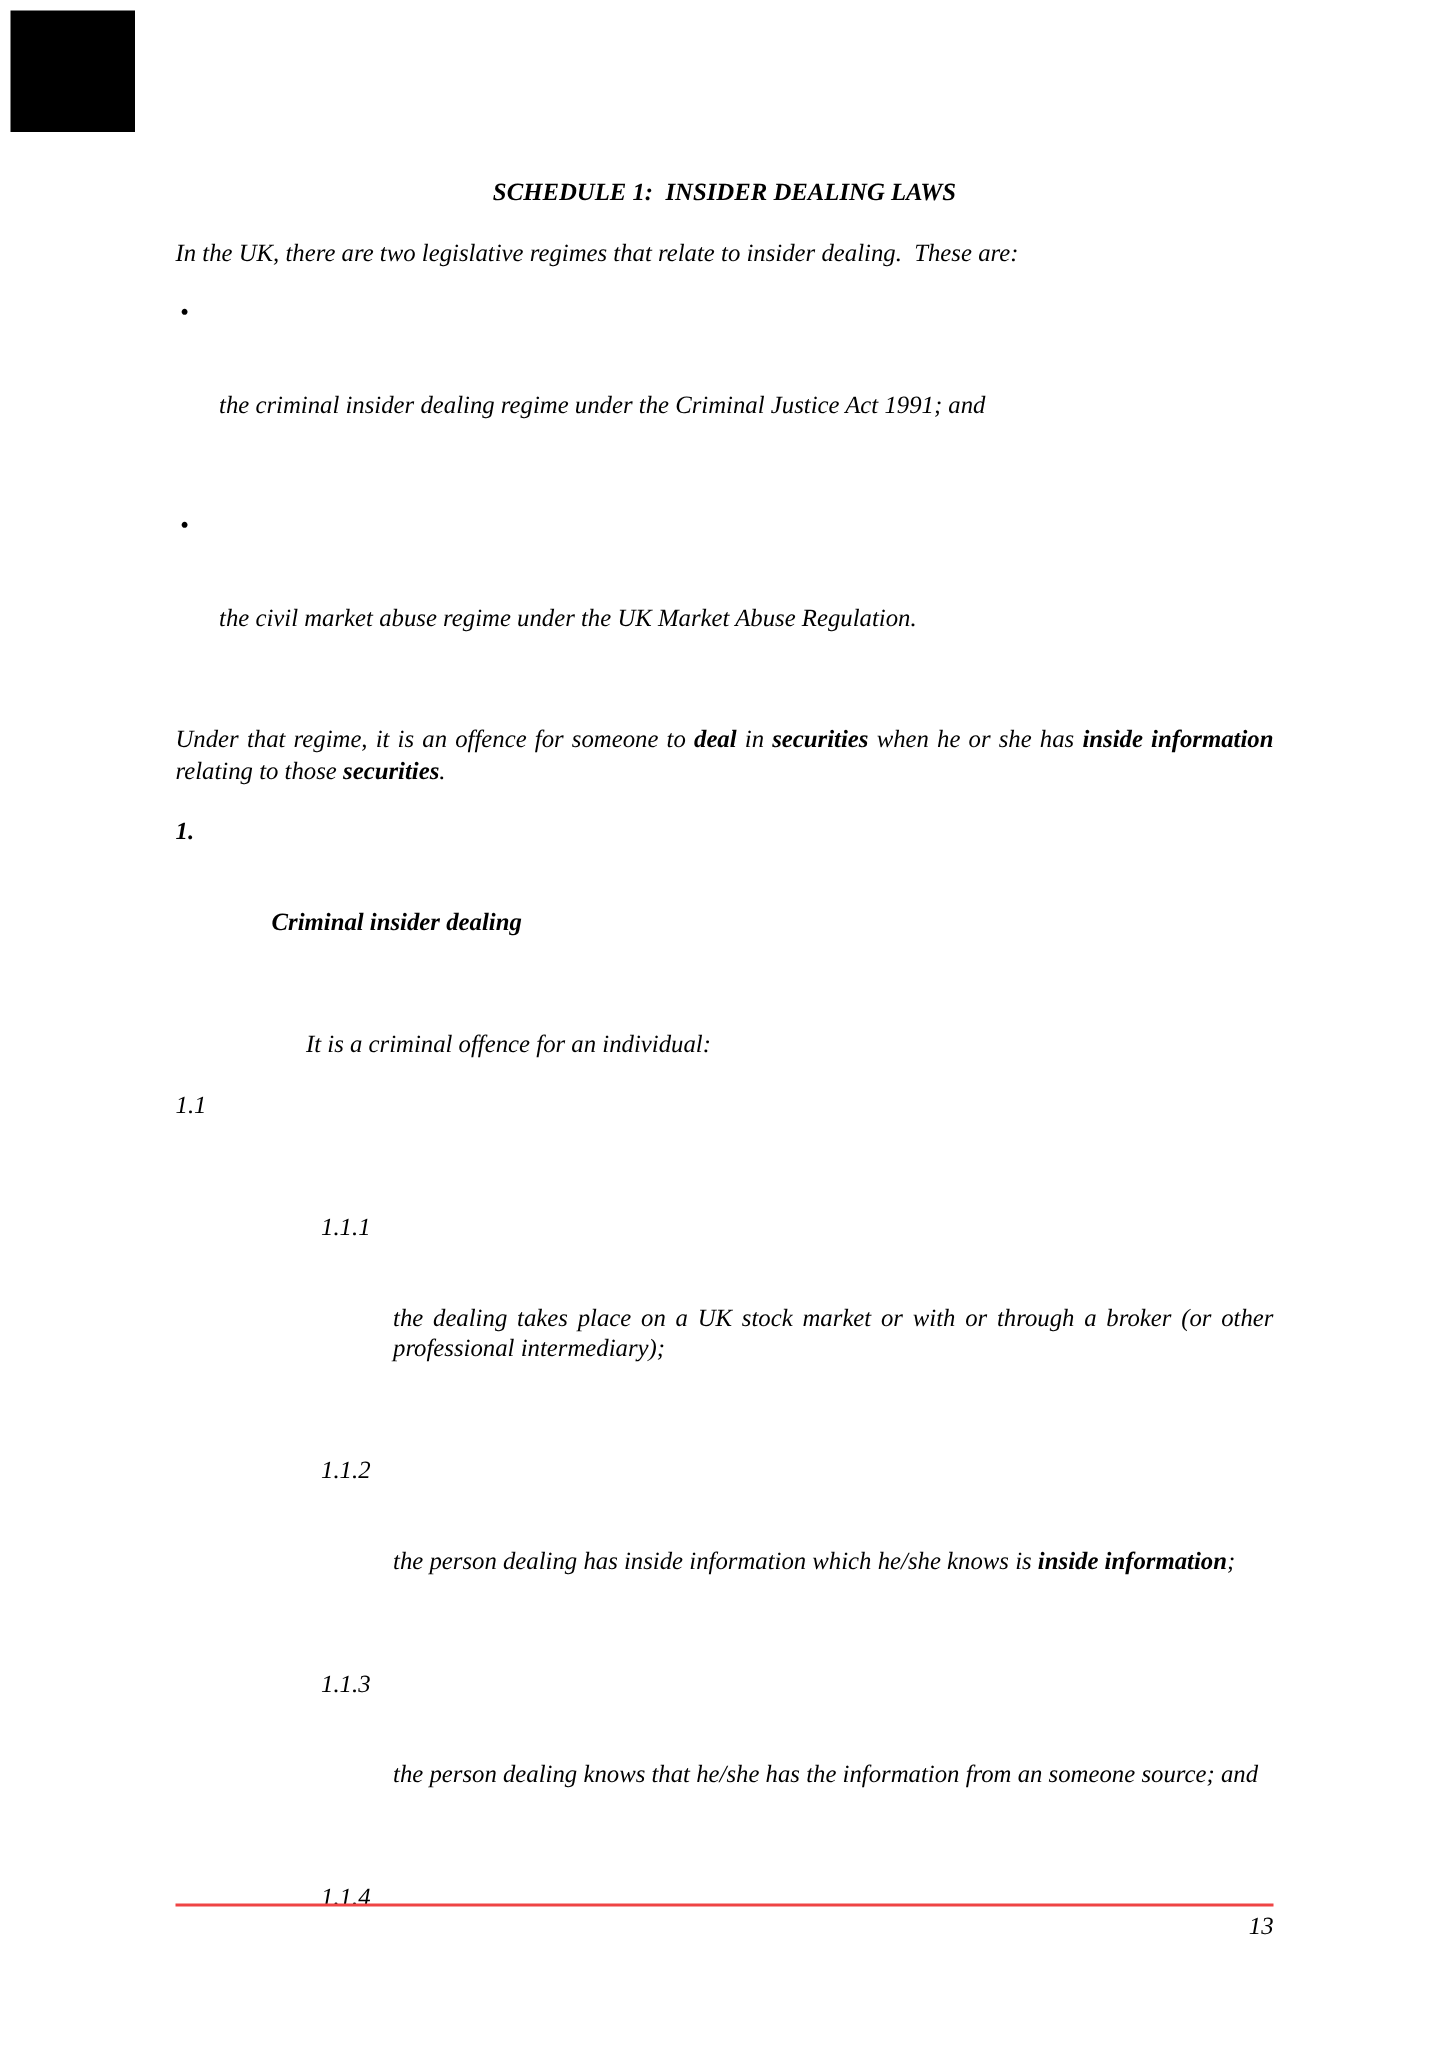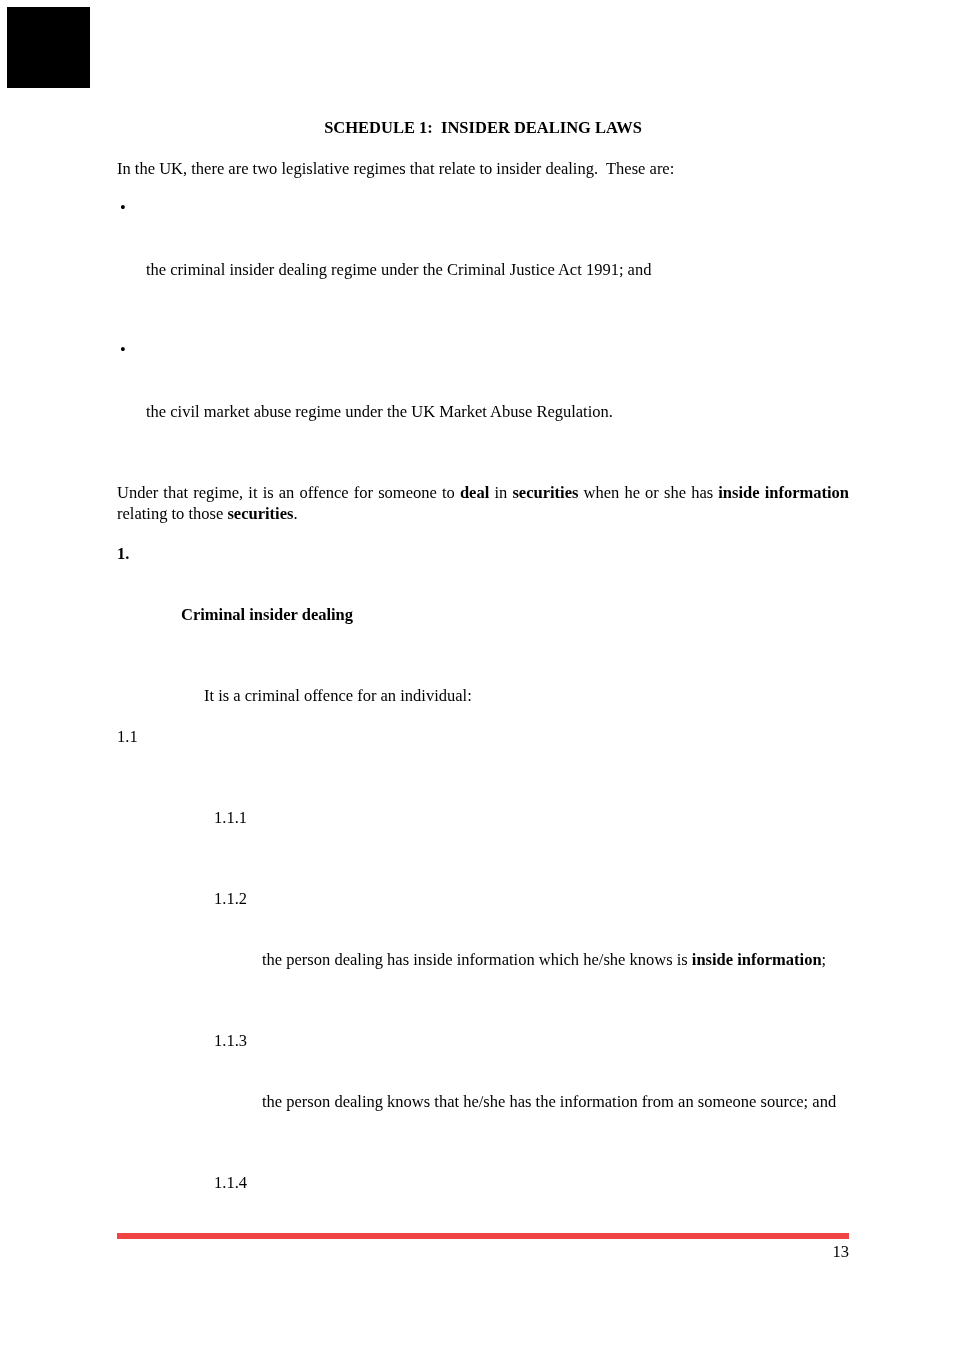--- a/index.html
+++ b/index.html
@@ -1,15 +1,15 @@
 <!DOCTYPE html>
 <html><head>
 <meta charset="utf-8">
 <style>
-  * { margin:0; padding:0; box-sizing:border-box; }
+  * { margin:0; padding:0; box-sizing:border-box;font-style:italic; }
   html,body { background:#ffffff; }
   .page {
     position:relative; width:966px; height:1365px; background:#ffffff;
     font-family:"Liberation Serif", serif; font-size:16.5px; line-height:20.3px;
     color:#000; overflow:hidden;
   }
   .scan-mark { position:absolute; left:7px; top:7px; width:83px; height:81px; background:#000; }
   .content { position:absolute; left:117px; top:118px; width:732px; }
   .title { text-align:center; font-weight:bold; white-space:pre-wrap; margin-bottom:20.3px; }
   .para { margin-bottom:20.3px; white-space:pre-wrap; }
@@ -17,21 +17,21 @@
   .indent1 { margin-left:87px; }
   .clause { position:relative; }
   .clause .num { position:absolute; top:0; left:0; white-space:pre; }
   .l1 .body { margin-left:64px; }
   .l2 .num { left:60px;margin-left:37px; }
   .l2 .body { margin-left:145px; }
   .bold { font-weight:bold; }
   .bullet { position:relative; }
   .bullet .dot { position:absolute; left:3px; top:-1px; }
   .bullet .btext { margin-left:29px; }
-  .footer { position:absolute; left:117px; top:1233px; width:732px; border-top:6px solid #ef4444; }
+  .footer { position:absolute; left:117px; top:1269px; width:732px; border-top:2px solid #ef4444; }
   .pageno { text-align:right; padding-top:3px; }
 </style>
 </head>
 <body>
 
 <div class="page">
 
   <div class="scan-mark"></div>
 
   <div class="content">
@@ -58,20 +58,21 @@
     </div>
 
     <p class="para indent1">It is a criminal offence for an individual:</p>
 
     <div class="para clause l1">
       <span class="num">1.1</span>
     </div>
 
     <div class="para clause l2">
       <span class="num">1.1.1</span>
+      <div class="body just">the dealing takes place on a UK stock market or with or through a broker (or other professional intermediary);</div>
     </div>
 
     <div class="para clause l2">
       <span class="num">1.1.2</span>
       <div class="body just"><span>the person dealing has inside information which he/she knows is </span><b>inside information</b><span>;</span></div>
     </div>
 
     <div class="para clause l2">
       <span class="num">1.1.3</span>
       <div class="body just">the person dealing knows that he/she has the information from an someone source; and</div>

